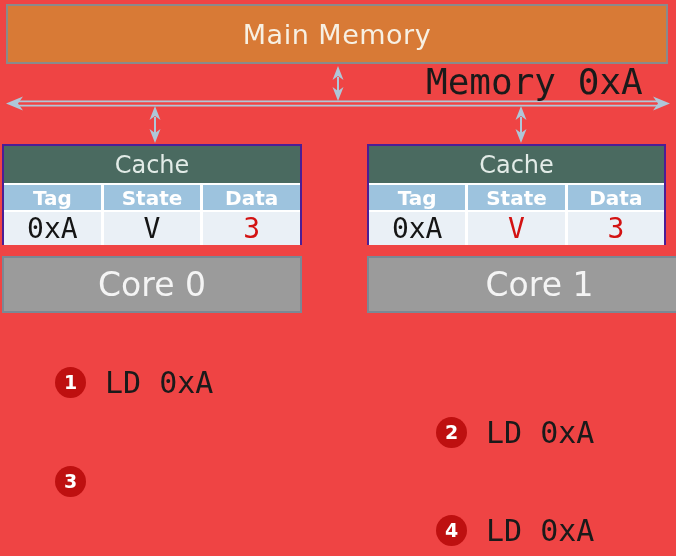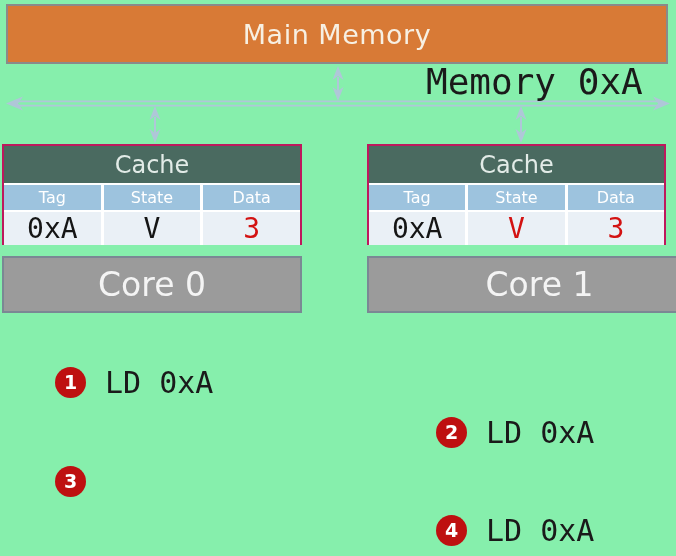--- a/index.html
+++ b/index.html
@@ -1,20 +1,20 @@
 <!DOCTYPE html>
 <html><head>
 <meta charset="utf-8">
 <style>
   html, body { margin: 0; padding: 0; background: #ffffff; }
   .canvas {
     position: relative;
     width: 676px;
     height: 556px;
-    background: #86efac;
+    background: #ef4444;
     overflow: hidden;
     font-family: "DejaVu Sans", "Liberation Sans", sans-serif;
   }
   
   .memory-box {
     position: absolute;
     left: 6px; top: 4px;
     width: 662px; height: 60px;
     box-sizing: border-box;
     background: #D87A36;
@@ -42,21 +42,21 @@
     left: 0; top: 0;
     width: 676px; height: 556px;
     pointer-events: none;
   }
   
   .cache-table {
     position: absolute;
     top: 144px;
     height: 101px;
     box-sizing: border-box;
-    border: 2px solid #be185d;
+    border: 2px solid #4c1d95;
     display: flex;
     flex-direction: column;
     background: #ffffff;
   }
   .cache-table.left  { left: 2px;   width: 300px; }
   .cache-table.right { left: 367px; width: 299px; }
   .cache-title {
     height: 37px;
     background: #4A6A60;
     border-bottom: 2px solid #ffffff;
@@ -69,22 +69,22 @@
     height: 25px;
     background: #ffffff;
     border-bottom: 2px solid #ffffff;
     display: flex;
     flex: none;
   }
   .cache-headcell {
     flex: 1 1 0;
     background: #9DC3DE;
     color: #ffffff;
-    font-size: 16px;
-    font-weight: normal;
+    font-size: 20px;
+    font-weight: bold;
     display: flex; align-items: center; justify-content: center;
   }
   .cache-headcell + .cache-headcell { margin-left: 3px; }
   .cache-valrow {
     flex: 1 1 auto;
     background: #ffffff;
     display: flex;
   }
   .cache-valcell {
     flex: 1 1 0;

